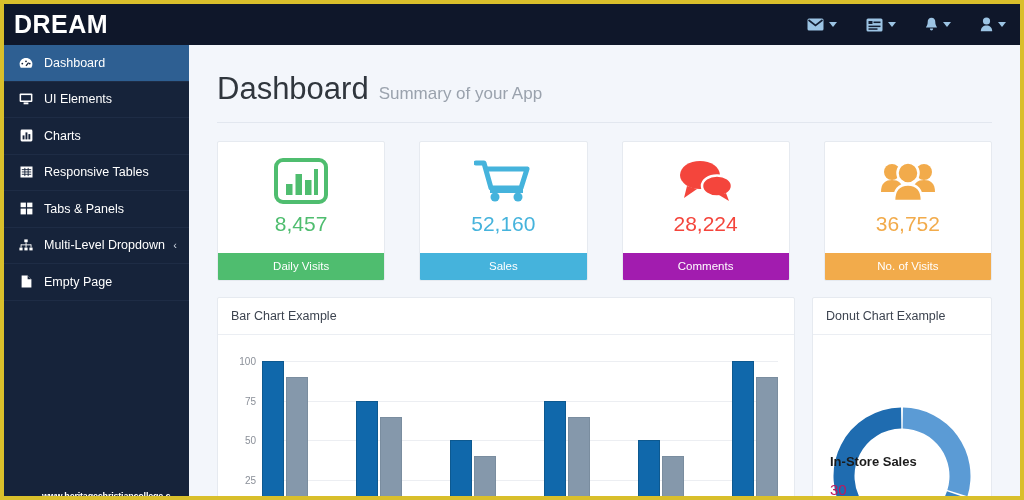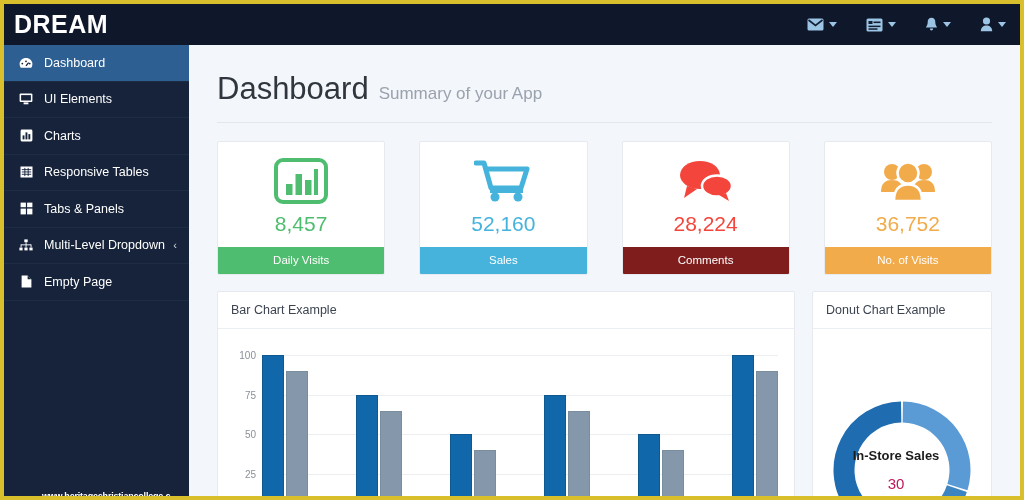--- a/index.html
+++ b/index.html
@@ -131,20 +131,21 @@
   }
   .stat-icon svg { display: block; }
   .stat-value {
     font-size: 21px;
     padding-bottom: 11px;
   }
   .stat-foot {
     color: #ffffff;
     font-size: 11.5px;
     padding: 7px 0 8px 0;
+    margin-top: 6px;
   }
 
   
   #panels {
     display: flex;
     gap: 17px;
     margin: 16px 28px 0 28px;
   }
   .panel {
     background: #ffffff;
@@ -204,21 +205,20 @@
   #donut {
     position: relative;
     width: 144px; height: 144px;
     margin-bottom: -28px;
   }
   #donut svg { display: block; }
   #donut-label {
     position: absolute;
     left: 0; right: 12px; top: 50%;
     transform: translateY(-50%);
-    text-align: center;
     pointer-events: none;
   }
   #donut-title { font-size: 13px; font-weight: bold; color: #1b1b1b; }
   #donut-num { font-size: 15px; color: #be185d; margin-top: 12px; }
 </style>
 </head>
 <body>
 
 <div id="frame">
 
@@ -413,21 +413,21 @@
       <div class="stat-card">
         <div class="stat-icon">
           <svg width="56" height="44" viewBox="0 0 56 44">
             <ellipse cx="22" cy="16" rx="20" ry="14" fill="#f4453c"></ellipse>
             <path d="M9 27 L6 39 L19 30 Z" fill="#f4453c"></path>
             <ellipse cx="39" cy="27" rx="15" ry="10.5" fill="#f4453c" stroke="#ffffff" stroke-width="2.5"></ellipse>
             <path d="M48 34 L51 42 L41 36 Z" fill="#f4453c"></path>
           </svg>
         </div>
         <div class="stat-value" style="color:#f4453c">28,224</div>
-        <div class="stat-foot" style="background:#7f1d1d">Comments</div>
+        <div class="stat-foot" style="background:#a21caf">Comments</div>
       </div>
 
       <div class="stat-card">
         <div class="stat-icon">
           <svg width="56" height="44" viewBox="0 0 56 44">
             <circle cx="12" cy="13" r="8" fill="#f2ab4b"></circle>
             <path d="M1 33 C1 24 5.5 21 12 21 C18.5 21 23 24 23 33 Z" fill="#f2ab4b"></path>
             <circle cx="44" cy="13" r="8" fill="#f2ab4b"></circle>
             <path d="M33 33 C33 24 37.5 21 44 21 C50.5 21 55 24 55 33 Z" fill="#f2ab4b"></path>
             <circle cx="28" cy="14" r="10.5" fill="#f2ab4b" stroke="#ffffff" stroke-width="2.5"></circle>

